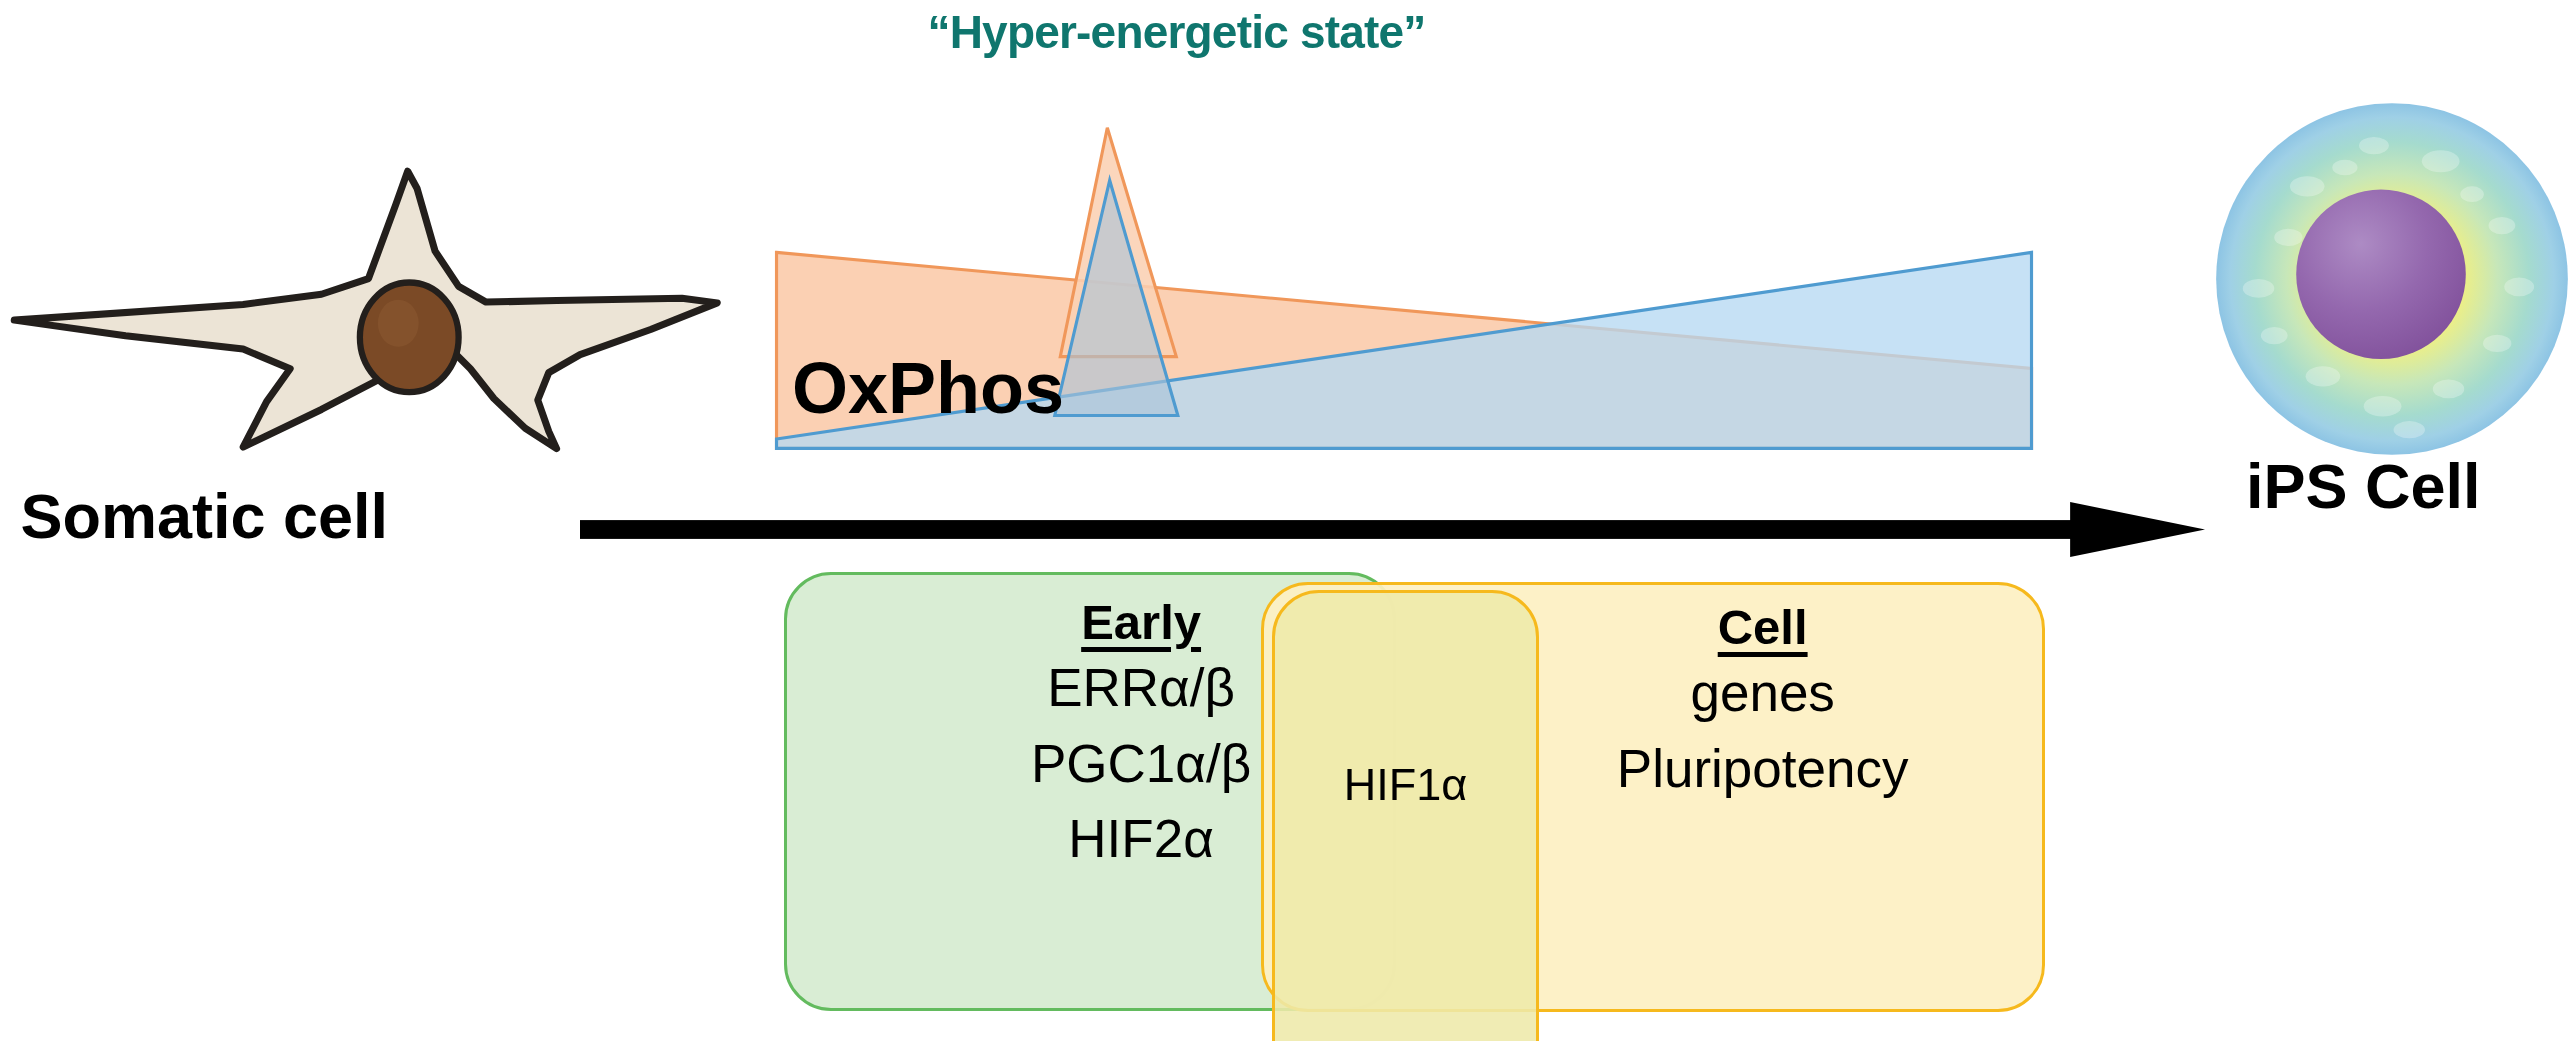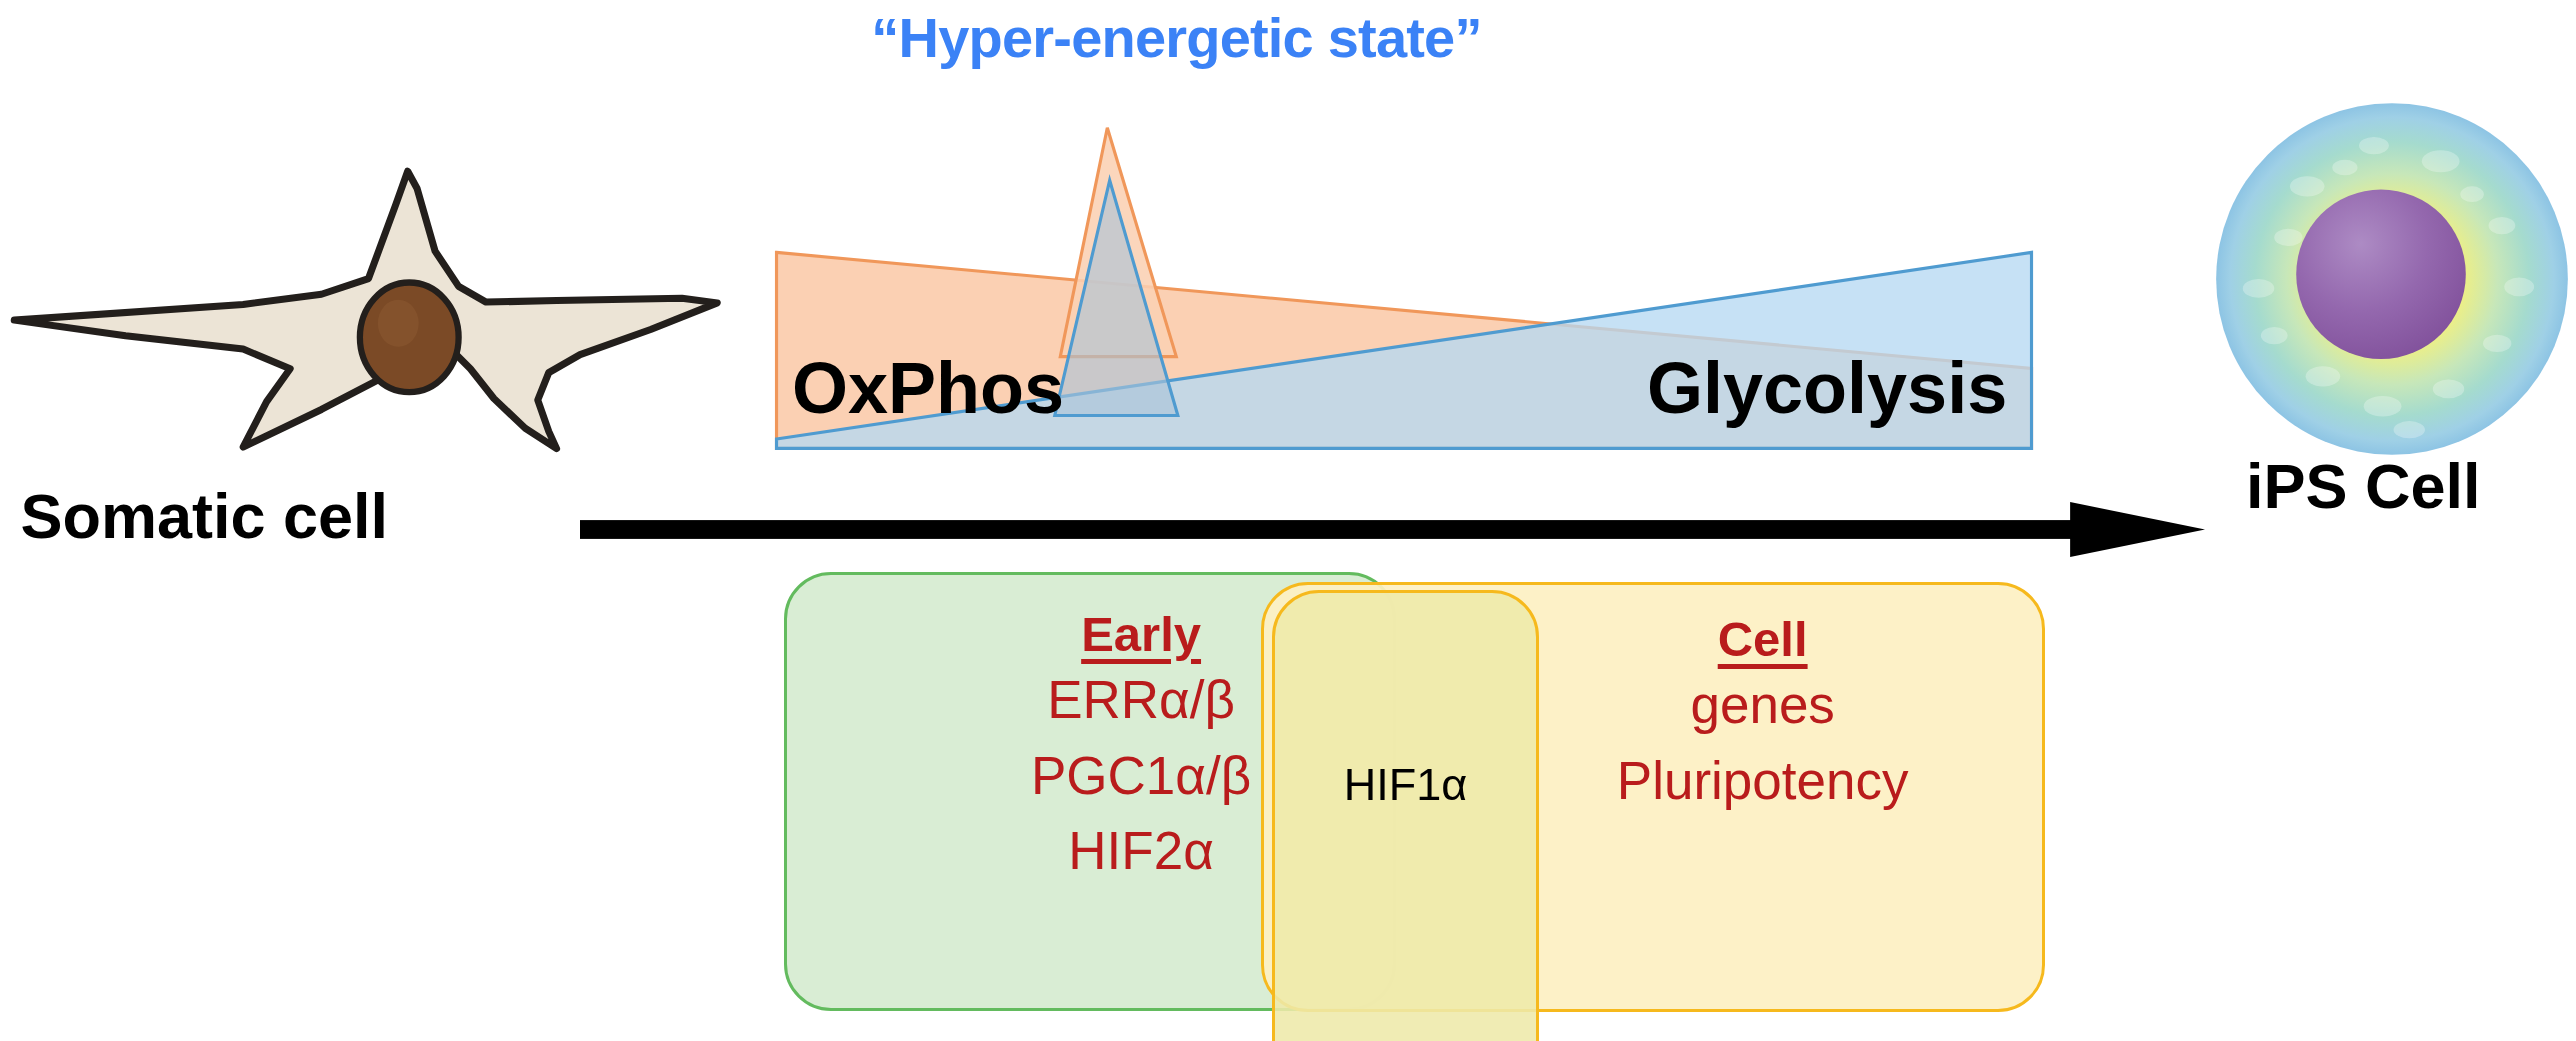--- a/index.html
+++ b/index.html
@@ -18,23 +18,23 @@
     overflow: hidden;
   }
 
   
   #title {
     position: absolute;
     left: 706px;
     top: 4.7px;
     width: 941px;
     text-align: center;
-    font-size: 56px;
-    font-weight: bold;
-    color: #3b82f6;
+    font-size: 46px;
+    font-weight: bold;
+    color: #0f766e;
     letter-spacing: -0.8px;
     white-space: nowrap;
   }
 
   
   .stage-label {
     position: absolute;
     font-size: 63px;
     font-weight: bold;
     color: #000000;
@@ -92,22 +92,21 @@
     width: 267px; height: 514px;
     background: rgba(238, 233, 170, 0.88);
     border-color: #f6b91d;
     z-index: 4;
   }
 
   .box-inner {
     position: absolute;
     left: 0; right: 0;
     text-align: center;
-    color: #b91c1c;
-    margin-top: 12px;
+    color: #000000;
   }
   .box-heading {
     font-size: 49px;
     font-weight: bold;
     text-decoration: underline;
     text-underline-offset: 7.8px;
     text-decoration-thickness: 4.7px;
     line-height: 1.15;
   }
   .box-line {
@@ -213,21 +212,20 @@
     <polygon points="990,322 2591,470 2591,572 990,572" fill="#fbd0b3" stroke="#f0975a" stroke-width="4"></polygon>
 
     <polygon points="990,560 2591,322 2591,572 990,572" fill="#b6d8f2" fill-opacity="0.78" stroke="#4f9bd0" stroke-width="4"></polygon>
 
     <polygon points="1412,163 1352,455 1500,455" fill="#fbd0b3" fill-opacity="0.88" stroke="#f0975a" stroke-width="4"></polygon>
 
     <polygon points="1415,230 1345,530 1502,530" fill="#aac3d8" fill-opacity="0.62" stroke="#4f9bd0" stroke-width="4"></polygon>
   </svg>
 
   <div class="wedge-label" id="oxphos-label">OxPhos</div>
-  <div class="wedge-label" id="glycolysis-label">Glycolysis</div>
 
   <div class="stage-label" id="somatic-label">Somatic cell</div>
   <div class="stage-label" id="ips-label">iPS Cell</div>
 
   <svg id="arrow-svg" viewBox="0 0 2100 90">
     <rect x="0" y="33" width="1955" height="24" fill="#000000"></rect>
     <polygon points="1900,10 2072,45 1900,80" fill="#000000"></polygon>
   </svg>
 
   <div class="phase-box" id="box-early">

